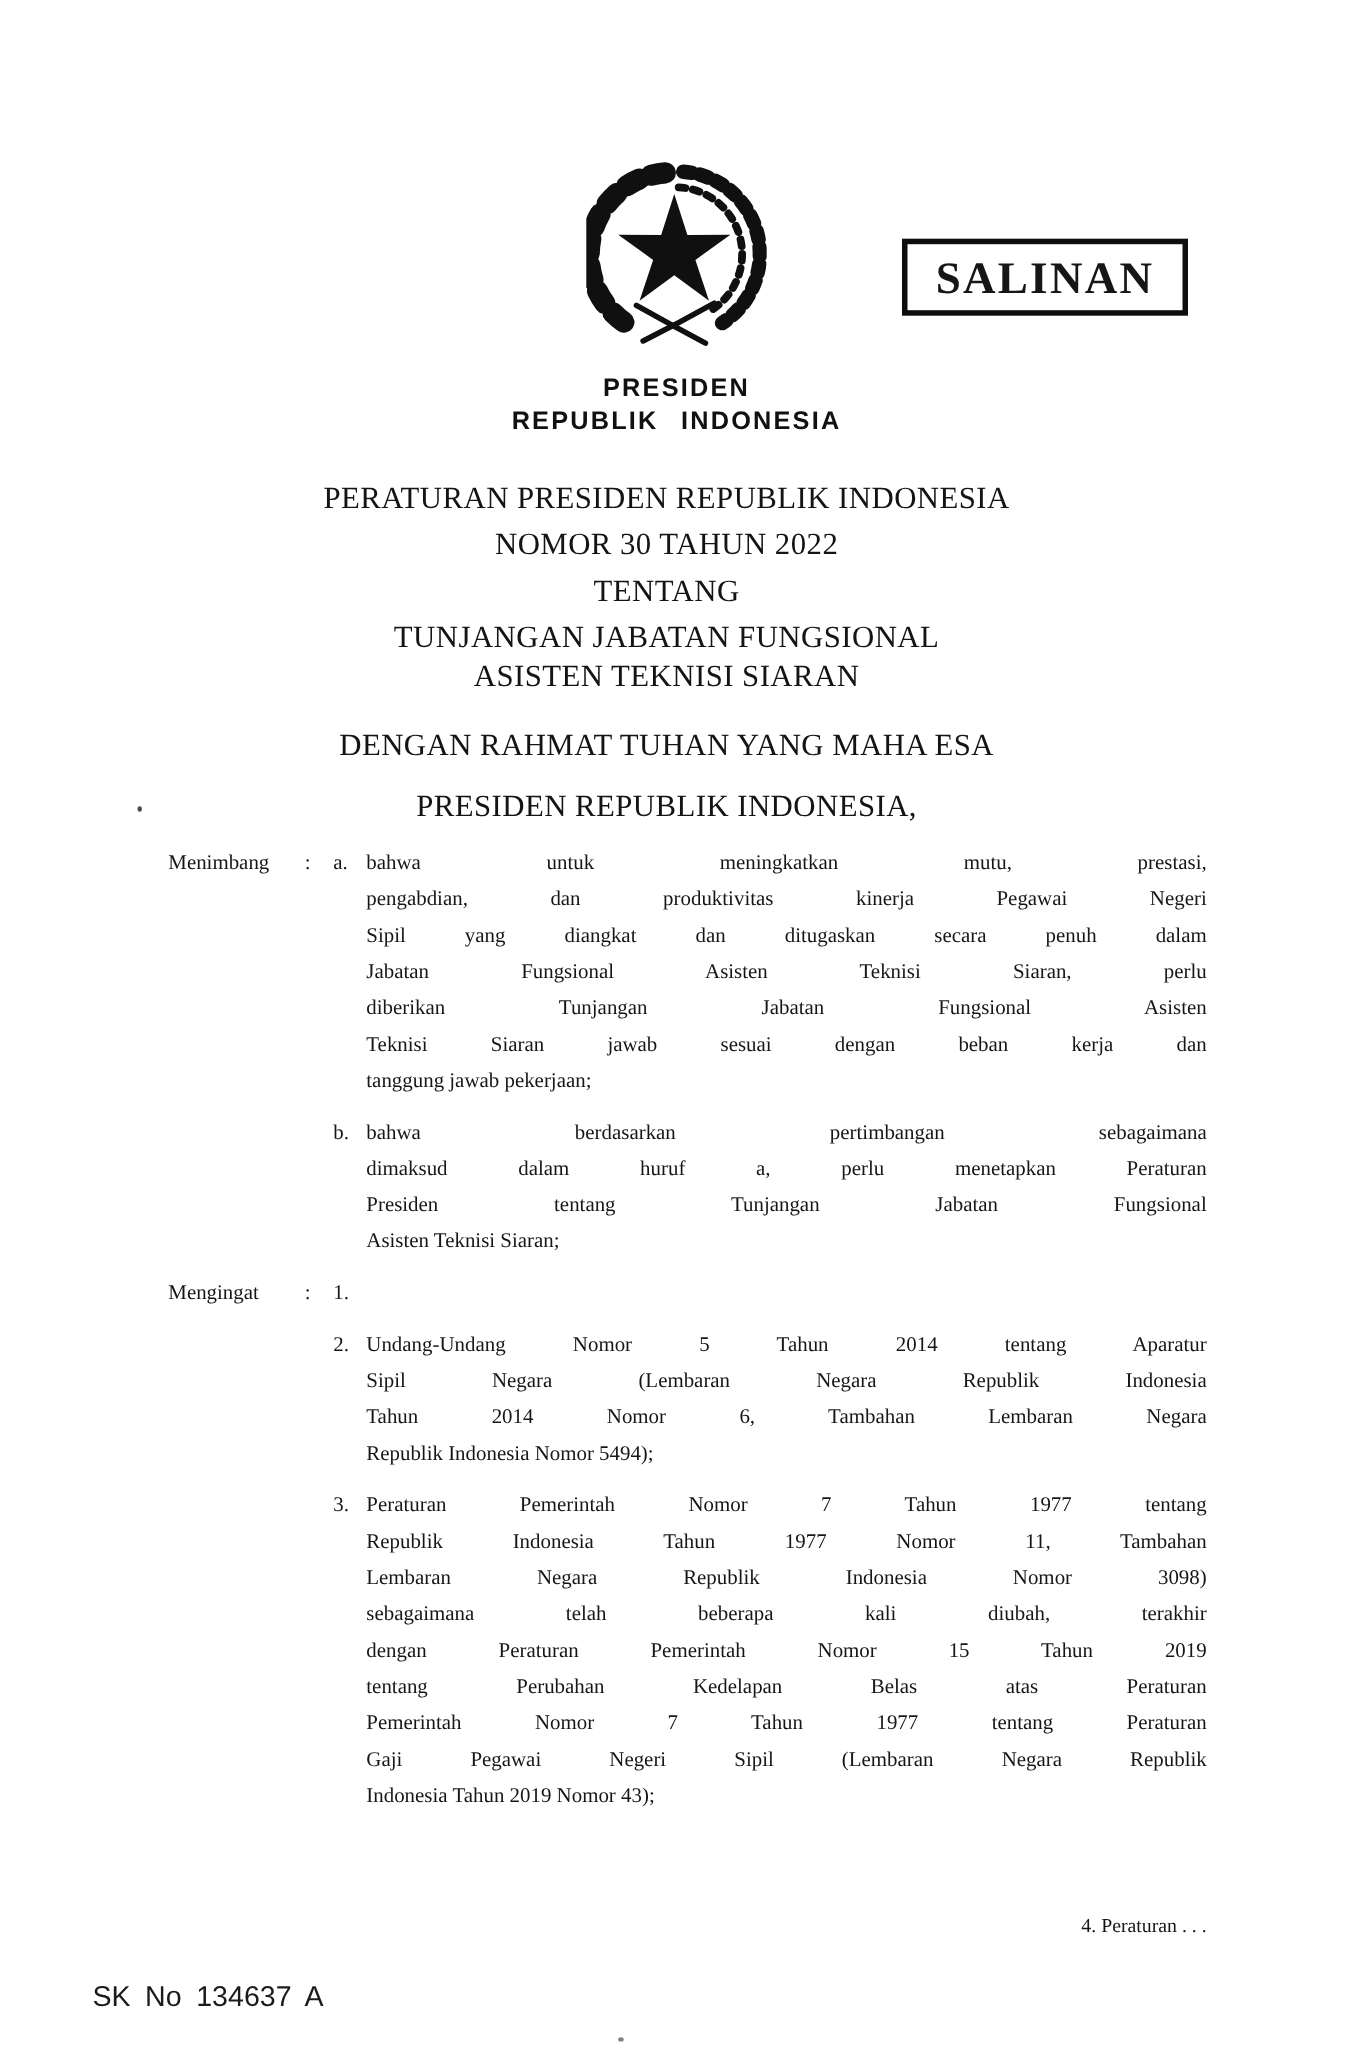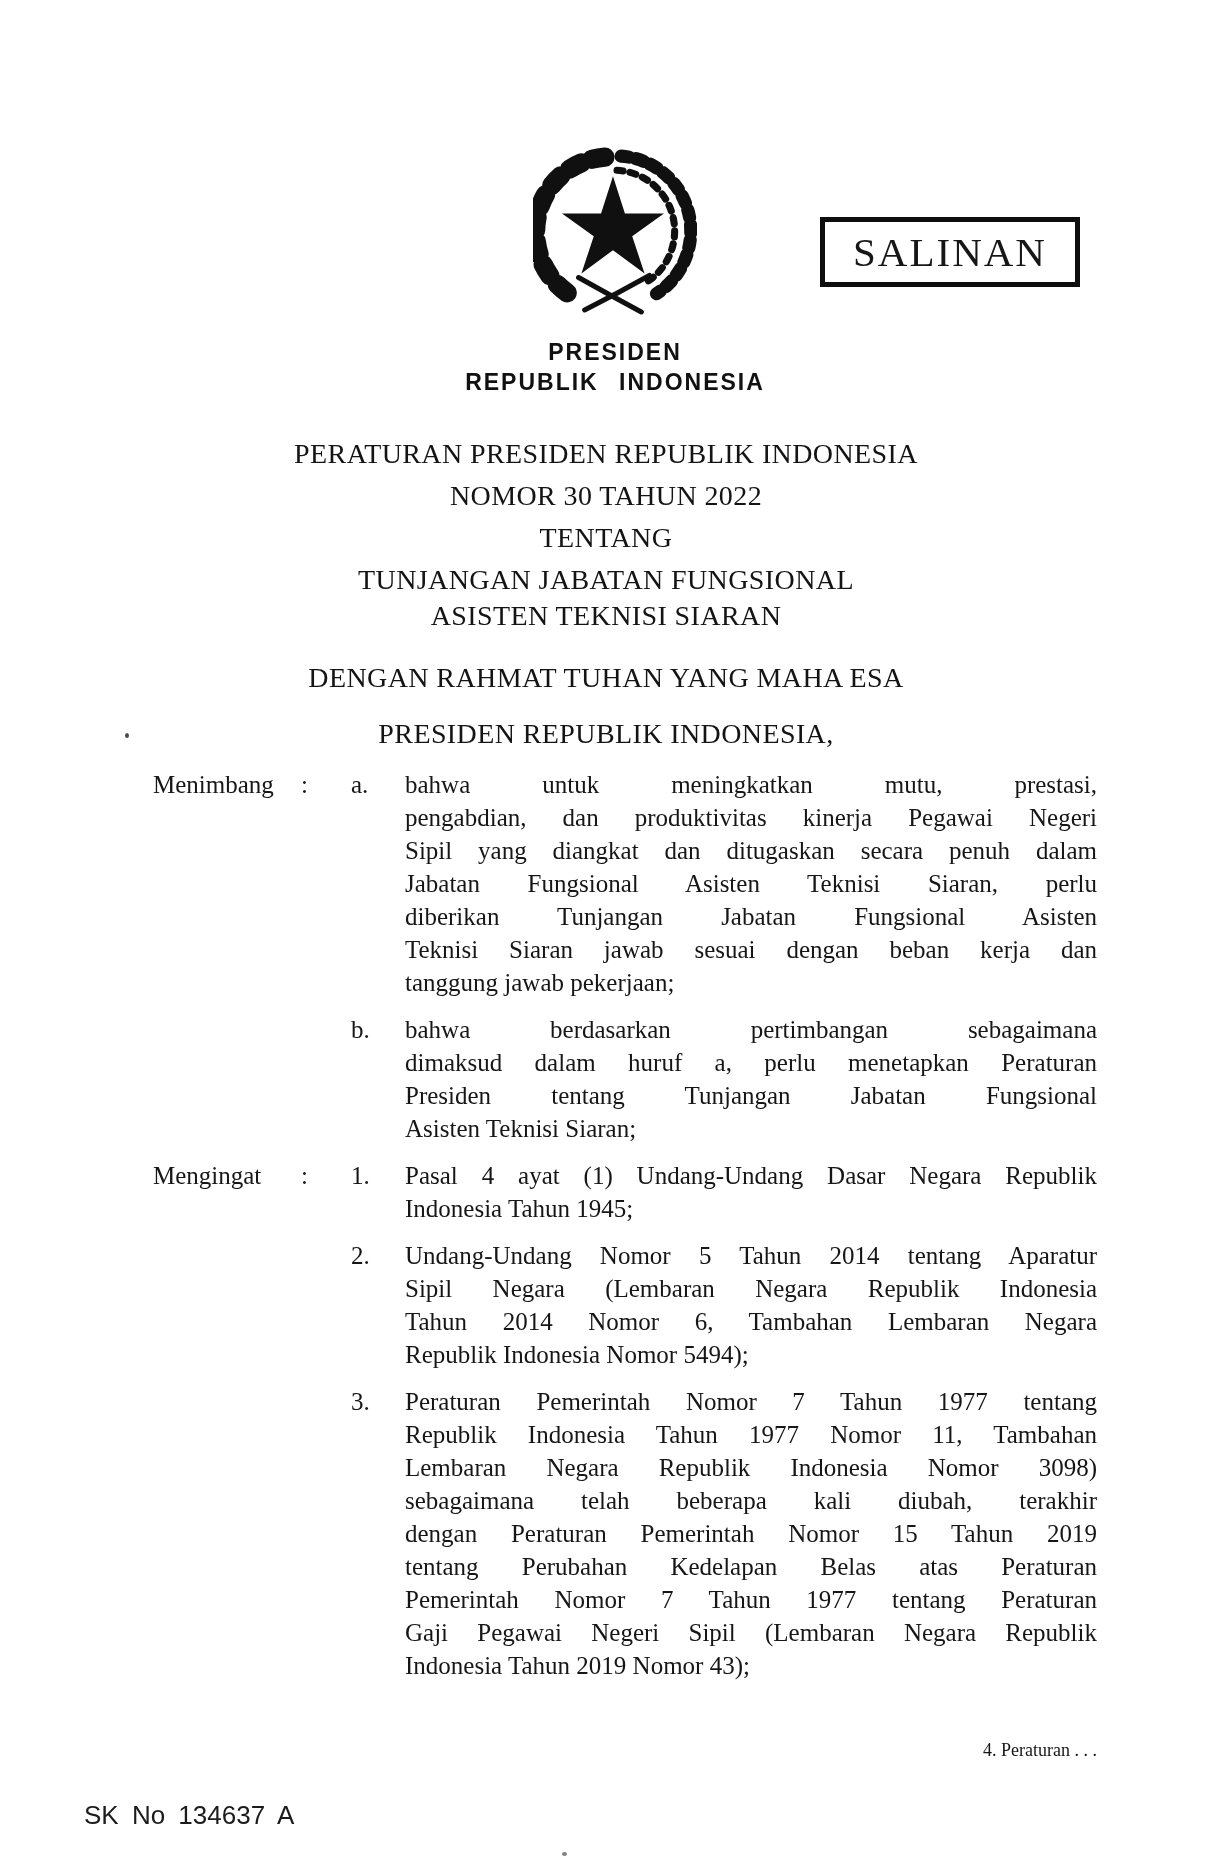--- a/index.html
+++ b/index.html
@@ -12,42 +12,41 @@
     font-family:"Liberation Serif", serif;
     overflow:hidden;
   }
   
   .emblem{position:absolute;left:533px;top:146px;width:164px;height:170px;}
   
   .stamp{
     position:absolute;left:820px;top:217px;width:250px;height:60px;
     border:5px solid #0e0e0e;
     display:flex;align-items:center;justify-content:center;
-    font-weight:normal;font-size:41px;letter-spacing:2px;
+    font-weight:bold;font-size:41px;letter-spacing:2px;
     font-family:"Liberation Serif", serif;
   }
   
   .letterhead{
     position:absolute;left:0;top:337px;width:1230px;text-align:center;
     font-family:"Liberation Sans", sans-serif;font-weight:bold;
     font-size:23px;letter-spacing:2px;line-height:30px;color:#111;
   }
   .letterhead .lh2{word-spacing:12px;}
   
   .tline{
     position:absolute;left:0;width:1212px;text-align:center;
     font-size:28px;letter-spacing:0.4px;color:#141414;
   }
   
   .docbody{position:absolute;left:153px;top:768px;width:944px;}
   .item{
     display:grid;
     grid-template-columns:124px 26px 30px 1fr;
-    font-size:25px;
-    gap:24px;
+    font-size:19px;
   }
   .item + .item{margin-top:14px;}
   .cell{line-height:33px;}
   .label{text-align:left;}
   .colon{text-align:left;}
   .marker{text-align:left;}
   .bline{height:33px;line-height:33px;text-align:justify;white-space:normal;}
   .bline.stretch{text-align-last:justify;}
   
   .catchword{
@@ -124,24 +123,20 @@
           <div class="bline stretch">dimaksud dalam huruf a, perlu menetapkan Peraturan</div>
           <div class="bline stretch">Presiden tentang Tunjangan Jabatan Fungsional</div>
           <div class="bline">Asisten Teknisi Siaran;</div>
         </div>
     </div>
 
     <div class="item">
       <div class="cell label">Mengingat</div>
       <div class="cell colon">:</div>
       <div class="cell marker">1.</div>
-      <div class="cell text">
-          <div class="bline stretch">Pasal 4 ayat (1) Undang-Undang Dasar Negara Republik</div>
-          <div class="bline">Indonesia Tahun 1945;</div>
-        </div>
     </div>
 
     <div class="item">
       <div class="cell label"></div>
       <div class="cell colon"></div>
       <div class="cell marker">2.</div>
       <div class="cell text">
           <div class="bline stretch">Undang-Undang Nomor 5 Tahun 2014 tentang Aparatur</div>
           <div class="bline stretch">Sipil Negara (Lembaran Negara Republik Indonesia</div>
           <div class="bline stretch">Tahun 2014 Nomor 6, Tambahan Lembaran Negara</div>

